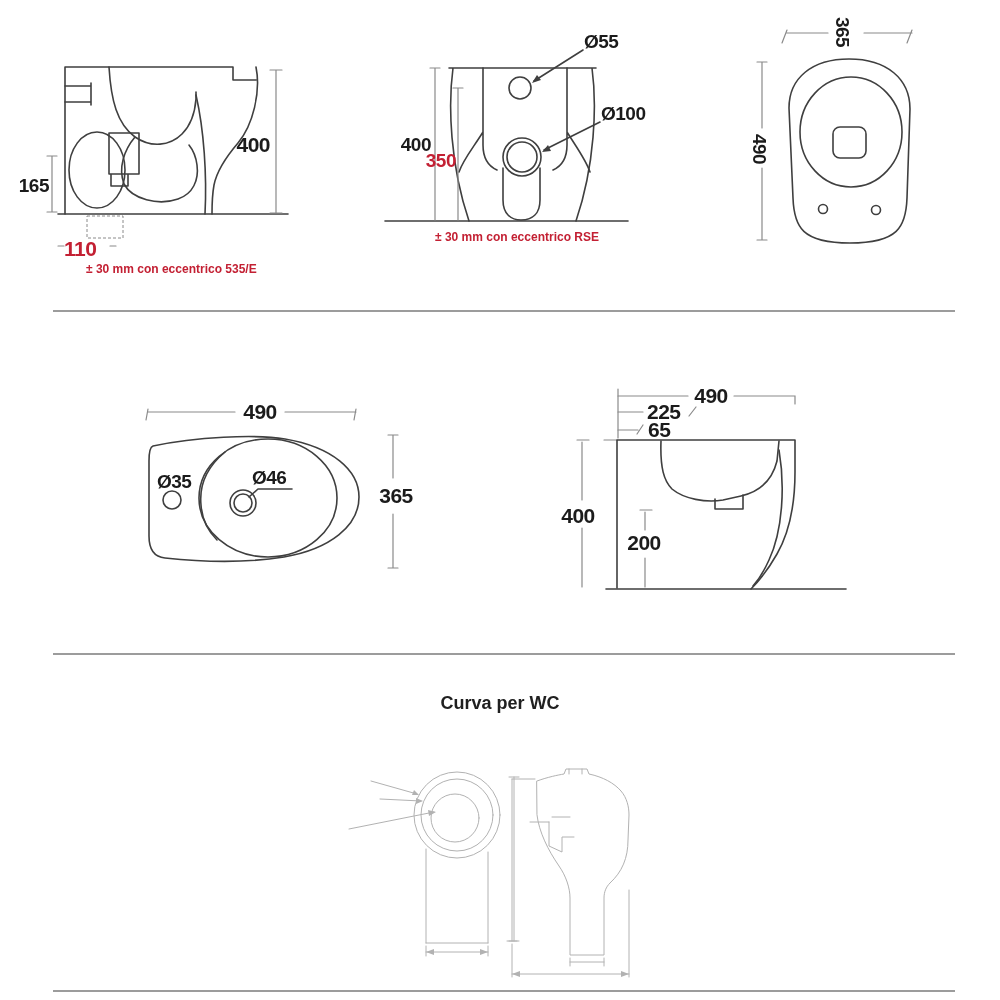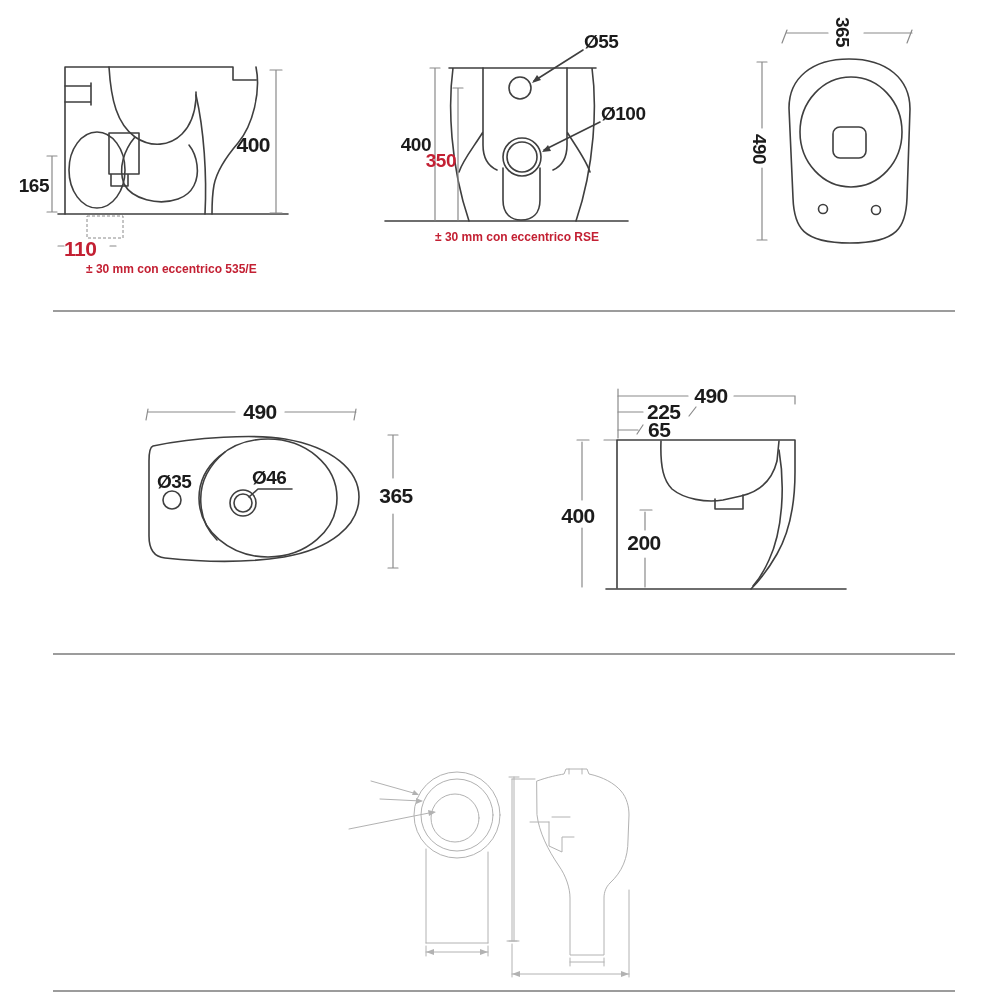--- a/index.html
+++ b/index.html
@@ -108,20 +108,21 @@
     <text class="t21" x="644" y="550" text-anchor="middle">200</text>
     <path class="fx" d="M606,589 H846"></path>
     <path class="fx" d="M617,440 H795 M617,440 V588 M795,440 V472 C795,505 789,533 777,554 C769,568 761,579 751,589"></path>
     <path class="fx" d="M661,441 C660,468 664,481 672,489 C684,499 706,503 723,500 L741,496 C763,491 773,477 777,461 L779,441"></path>
     <path class="fx" d="M715,499 V509 H743 V495"></path>
     <path class="fx" d="M779,450 C785,485 783,530 769,560 C765,569 759,579 753,586"></path>
   </svg>
 
   <div class="divider" style="top:653px;"></div>
 
+  <div id="curva-title">Curva per WC</div>
 
   <svg style="left:340px;top:765px;" width="185" height="200" viewBox="340 765 185 200">
     <circle class="ft" cx="457" cy="815" r="43"></circle>
     <circle class="ft" cx="457" cy="815" r="36"></circle>
     <circle class="ft" cx="455" cy="818" r="24"></circle>
     <path class="ft" d="M426,849 V943 M488,852 V943 M426,943 H488"></path>
     <path class="ft" d="M371,781 L417,794"></path>
     <polygon class="farrow" points="419,795 412,795 414,790"></polygon>
     <path class="ft" d="M380,799 L421,801"></path>
     <polygon class="farrow" points="423,801 416,804 416,798"></polygon>

